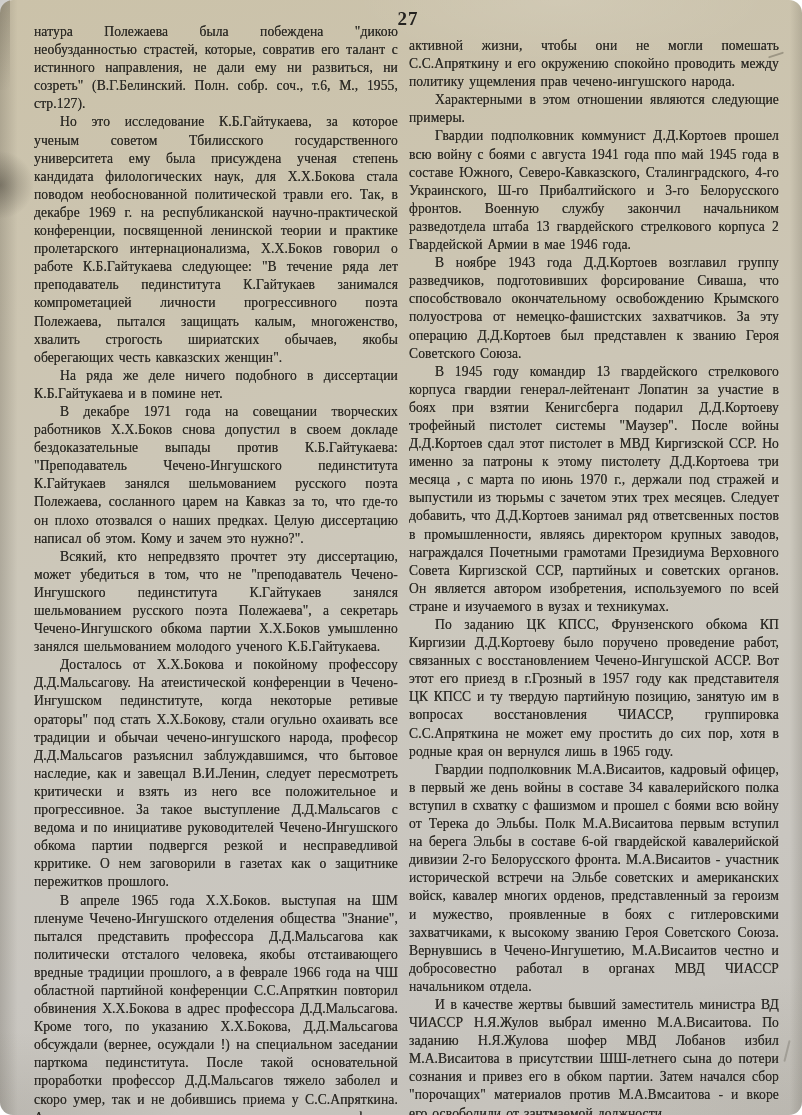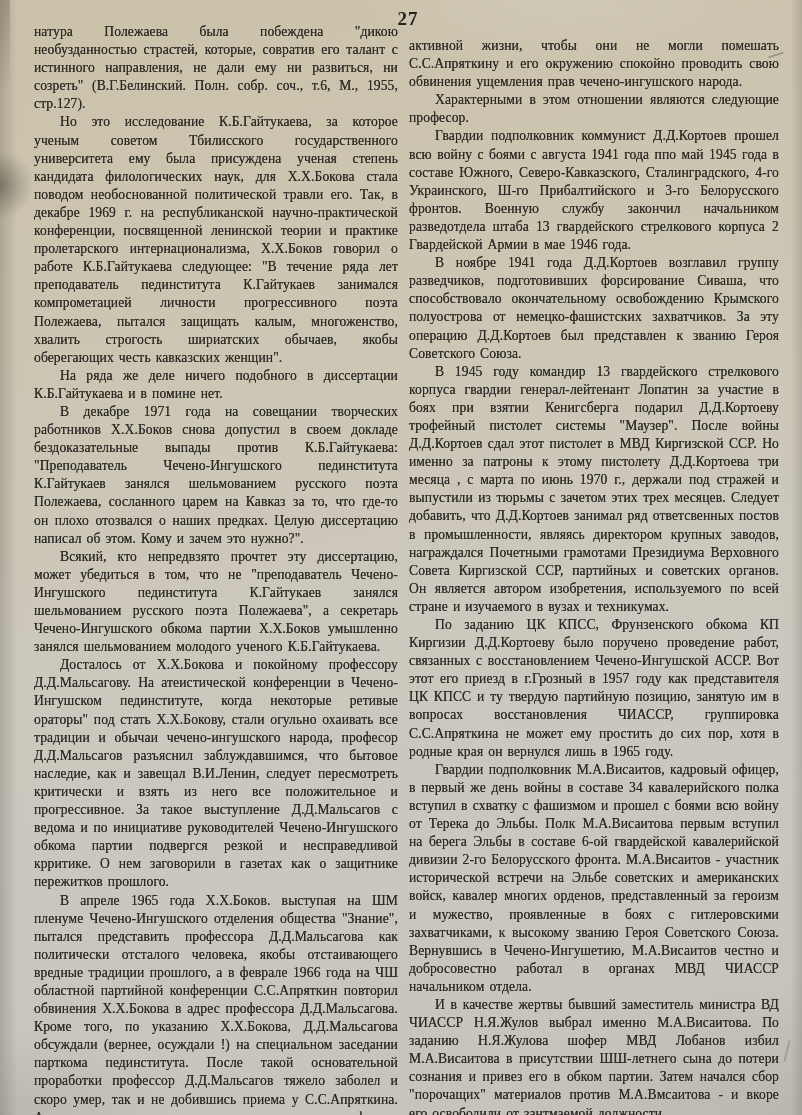--- a/index.html
+++ b/index.html
@@ -18,20 +18,21 @@
     background:
       
       radial-gradient(circle at 0px 185px, rgba(35,32,25,0.38), rgba(35,32,25,0.0) 34px),
       linear-gradient(90deg, rgba(55,50,40,0.20) 0%, rgba(55,50,40,0.0) 2.2%),
       linear-gradient(270deg, rgba(55,50,40,0.16) 0%, rgba(55,50,40,0.0) 1.5%),
       radial-gradient(ellipse 300px 90px at 70% 0%, rgba(255,255,255,0.10), rgba(255,255,255,0) 70%),
       radial-gradient(ellipse 420px 200px at 100% 100%, rgba(90,85,75,0.10), rgba(90,85,75,0) 70%),
       radial-gradient(ellipse 260px 120px at 0% 100%, rgba(90,85,75,0.12), rgba(90,85,75,0) 70%),
       linear-gradient(168deg, #cbc2a9 0%, #ccc5b2 28%, #ccc8bd 55%, #c9c6c0 78%, #c5c2bb 100%);
     color: #2e2c27;
+    border-radius: 13px;
   }
 
   .page-number {
     position: absolute;
     top: 8px;
     left: 0;
     width: 816px;
     text-align: center;
     font-size: 19px;
     font-weight: bold;
@@ -116,23 +117,23 @@
       <p class="">натура Полежаева была побеждена "дикою необузданностью страстей, которые, совратив его талант с истинного направления, не дали ему ни развиться, ни созреть" (В.Г.Белинский. Полн. собр. соч., т.6, М., 1955, стр.127).</p>
       <p class="indent">Но это исследование К.Б.Гайтукаева, за которое ученым советом Тбилисского государственного университета ему была присуждена ученая степень кандидата филологических наук, для Х.Х.Бокова стала поводом необоснованной политической травли его. Так, в декабре 1969 г. на республиканской научно-практической конференции, посвященной ленинской теории и практике пролетарского интернационализма, Х.Х.Боков говорил о работе К.Б.Гайтукаева следующее: "В течение ряда лет преподаватель пединститута К.Гайтукаев занимался компрометацией личности прогрессивного поэта Полежаева, пытался защищать калым, многоженство, хвалить строгость шириатских обычаев, якобы оберегающих честь кавказских женщин".</p>
       <p class="indent">На ряда же деле ничего подобного в диссертации К.Б.Гайтукаева и в помине нет.</p>
       <p class="indent">В декабре 1971 года на совещании творческих работников Х.Х.Боков снова допустил в своем докладе бездоказательные выпады против К.Б.Гайтукаева: "Преподаватель Чечено-Ингушского пединститута К.Гайтукаев занялся шельмованием русского поэта Полежаева, сосланного царем на Кавказ за то, что где-то он плохо отозвался о наших предках. Целую диссертацию написал об этом. Кому и зачем это нужно?".</p>
       <p class="indent">Всякий, кто непредвзято прочтет эту диссертацию, может убедиться в том, что не "преподаватель Чечено-Ингушского пединститута К.Гайтукаев занялся шельмованием русского поэта Полежаева", а секретарь Чечено-Ингушского обкома партии Х.Х.Боков умышленно занялся шельмованием молодого ученого К.Б.Гайтукаева.</p>
       <p class="indent">Досталось от Х.Х.Бокова и покойному профессору Д.Д.Мальсагову. На атеистической конференции в Чечено-Ингушском пединституте, когда некоторые ретивые ораторы" под стать Х.Х.Бокову, стали огульно охаивать все традиции и обычаи чечено-ингушского народа, професор Д.Д.Мальсагов разъяснил заблуждавшимся, что бытовое наследие, как и завещал В.И.Ленин, следует пересмотреть критически и взять из него все положительное и прогрессивное. За такое выступление Д.Д.Мальсагов с ведома и по инициативе руководителей Чечено-Ингушского обкома партии подвергся резкой и несправедливой крритике. О нем заговорили в газетах как о защитнике пережитков прошлого.</p>
       <p class="indent">В апреле 1965 года Х.Х.Боков. выступая на ШМ пленуме Чечено-Ингушского отделения общества "Знание", пытался представить профессора Д.Д.Мальсагова как политически отсталого человека, якобы отстаивающего вредные традиции прошлого, а в феврале 1966 года на ЧШ областной партийной конференции С.С.Апряткин повторил обвинения Х.Х.Бокова в адрес профессора Д.Д.Мальсагова. Кроме того, по указанию Х.Х.Бокова, Д.Д.Мальсагова обсуждали (вернее, осуждали !) на специальном заседании парткома пединститута. После такой основательной проработки профессор Д.Д.Мальсагов тяжело заболел и скоро умер, так и не добившись приема у С.С.Апряткина. А между тем следует отметить, что профессор Д.Д.Мальсагов, известный кавказовед, автор многих научных работ, исследований по лингвистике и литературе, был широко эрудированным ученым и опытным педагогом, обаятельнейшим человеком и всеобщим любимцем студенческой молодежи республики, ее наставником и учителем.</p>
     </div>
 
   <div class="col col-right">
-      <p class="">активной жизни, чтобы они не могли помешать С.С.Апряткину и его окружению спокойно проводить свою обвинения ущемления прав чечено-ингушского народа.</p>
-      <p class="indent">Характерными в этом отношении являются следующие професор.</p>
+      <p class="">активной жизни, чтобы они не могли помешать С.С.Апряткину и его окружению спокойно проводить между политику ущемления прав чечено-ингушского народа.</p>
+      <p class="indent">Характерными в этом отношении являются следующие примеры.</p>
       <p class="indent">Гвардии подполковник коммунист Д.Д.Кортоев прошел всю войну с боями с августа 1941 года ппо май 1945 года в составе Южного, Северо-Кавказского, Сталинградского, 4-го Украинского, Ш-го Прибалтийского и 3-го Белорусского фронтов. Военную службу закончил начальником разведотдела штаба 13 гвардейского стрелкового корпуса 2 Гвардейской Армии в мае 1946 года.</p>
-      <p class="indent">В ноябре 1941 года Д.Д.Кортоев возглавил группу разведчиков, подготовивших форсирование Сиваша, что способствовало окончательному освобождению Крымского полуострова от немецко-фашистских захватчиков. За эту операцию Д.Д.Кортоев был представлен к званию Героя Советского Союза.</p>
+      <p class="indent">В ноябре 1943 года Д.Д.Кортоев возглавил группу разведчиков, подготовивших форсирование Сиваша, что способствовало окончательному освобождению Крымского полуострова от немецко-фашистских захватчиков. За эту операцию Д.Д.Кортоев был представлен к званию Героя Советского Союза.</p>
       <p class="indent">В 1945 году командир 13 гвардейского стрелкового корпуса гвардии генерал-лейтенант Лопатин за участие в боях при взятии Кенигсберга подарил Д.Д.Кортоеву трофейный пистолет системы "Маузер". После войны Д.Д.Кортоев сдал этот пистолет в МВД Киргизской ССР. Но именно за патроны к этому пистолету Д.Д.Кортоева три месяца , с марта по июнь 1970 г., держали под стражей и выпустили из тюрьмы с зачетом этих трех месяцев. Следует добавить, что Д.Д.Кортоев занимал ряд ответсвенных постов в промышленности, являясь директором крупных заводов, награждался Почетными грамотами Президиума Верховного Совета Киргизской ССР, партийных и советских органов. Он является автором изобретения, используемого по всей стране и изучаемого в вузах и техникумах.</p>
       <p class="indent">По заданию ЦК КПСС, Фрунзенского обкома КП Киргизии Д.Д.Кортоеву было поручено проведение работ, связанных с восстановлением Чечено-Ингушской АССР. Вот этот его приезд в г.Грозный в 1957 году как представителя ЦК КПСС и ту твердую партийную позицию, занятую им в вопросах восстановления ЧИАССР, группировка С.С.Апряткина не может ему простить до сих пор, хотя в родные края он вернулся лишь в 1965 году.</p>
       <p class="indent">Гвардии подполковник М.А.Висаитов, кадровый офицер, в первый же день войны в составе 34 кавалерийского полка вступил в схватку с фашизмом и прошел с боями всю войну от Терека до Эльбы. Полк М.А.Висаитова первым вступил на берега Эльбы в составе 6-ой гвардейской кавалерийской дивизии 2-го Белорусского фронта. М.А.Висаитов - участник исторической встречи на Эльбе советских и американских войск, кавалер многих орденов, представленный за героизм и мужество, проявленные в боях с гитлеровскими захватчиками, к высокому званию Героя Советского Союза. Вернувшись в Чечено-Ингушетию, М.А.Висаитов честно и добросовестно работал в органах МВД ЧИАССР начальником отдела.</p>
       <p class="indent">И в качестве жертвы бывший заместитель министра ВД ЧИАССР Н.Я.Жулов выбрал именно М.А.Висаитова. По заданию Н.Я.Жулова шофер МВД Лобанов избил М.А.Висаитова в присутствии ШШ-летнего сына до потери сознания и привез его в обком партии. Затем начался сбор "порочащих" материалов против М.А.Вмсаитова - и вкоре его освободили от зантмаемой должности.</p>
     </div>
 
 </div>
 
 </body></html>

